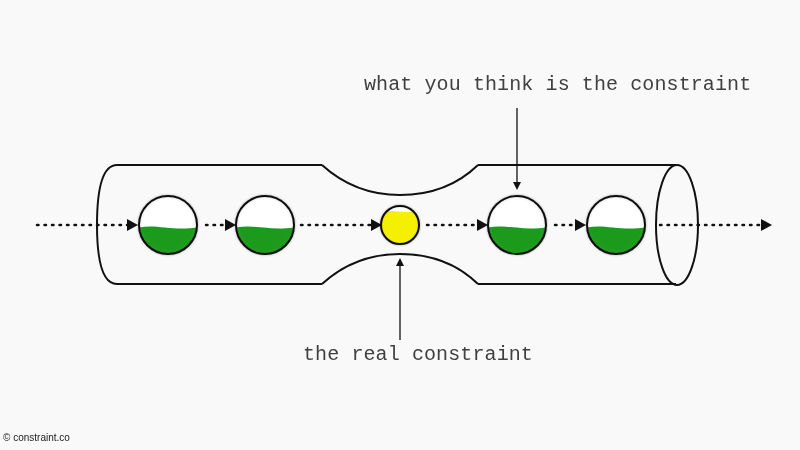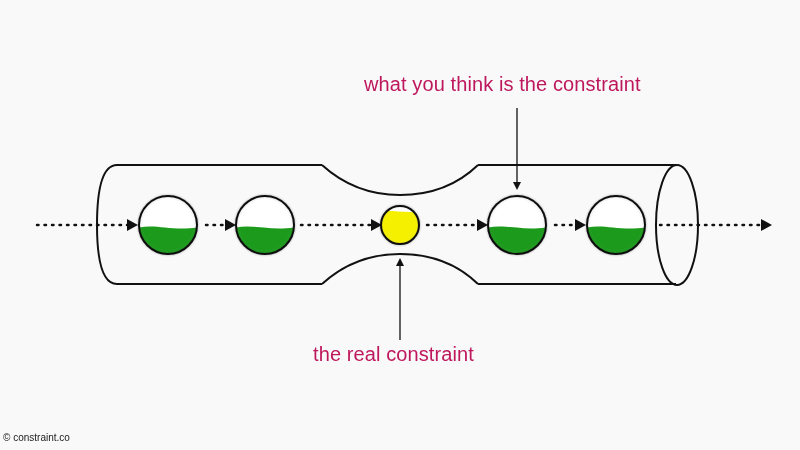--- a/index.html
+++ b/index.html
@@ -5,28 +5,28 @@
     html, body { margin: 0; padding: 0; }
     body {
       width: 800px; height: 450px; overflow: hidden;
       background: #f9f9f9;
       font-family: "Liberation Sans", sans-serif;
       position: relative;
     }
     svg { position: absolute; left: 0; top: 0; }
     .label {
       position: absolute;
-      color: #be185d;
-      font-family: Liberation Sans, sans-serif;
+      color: #404040;
+      font-family: Liberation Mono, monospace;
       font-size: 20px;
       white-space: nowrap;
       letter-spacing: 0.1px;
     }
     #label-top { left: 364px; top: 73px; }
-    #label-bottom { left: 313px; top: 343px; }
+    #label-bottom { left: 303px; top: 343px; }
     #credit { position: absolute; left: 3px; top: 432px; font-size: 10px; color: #222; }
   </style>
 </head>
 <body>
 
 <svg width="800" height="450" viewBox="0 0 800 450">
   <defs>
     <radialGradient id="ballShade" cx="50%" cy="50%" r="50%">
       <stop offset="85%" stop-color="#ffffff" stop-opacity="0"></stop>
       <stop offset="100%" stop-color="#000000" stop-opacity="0.15"></stop>

